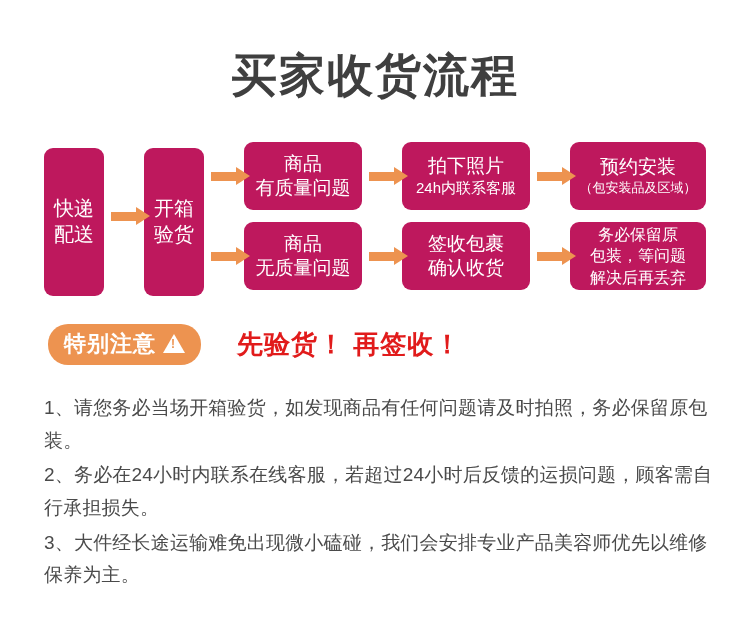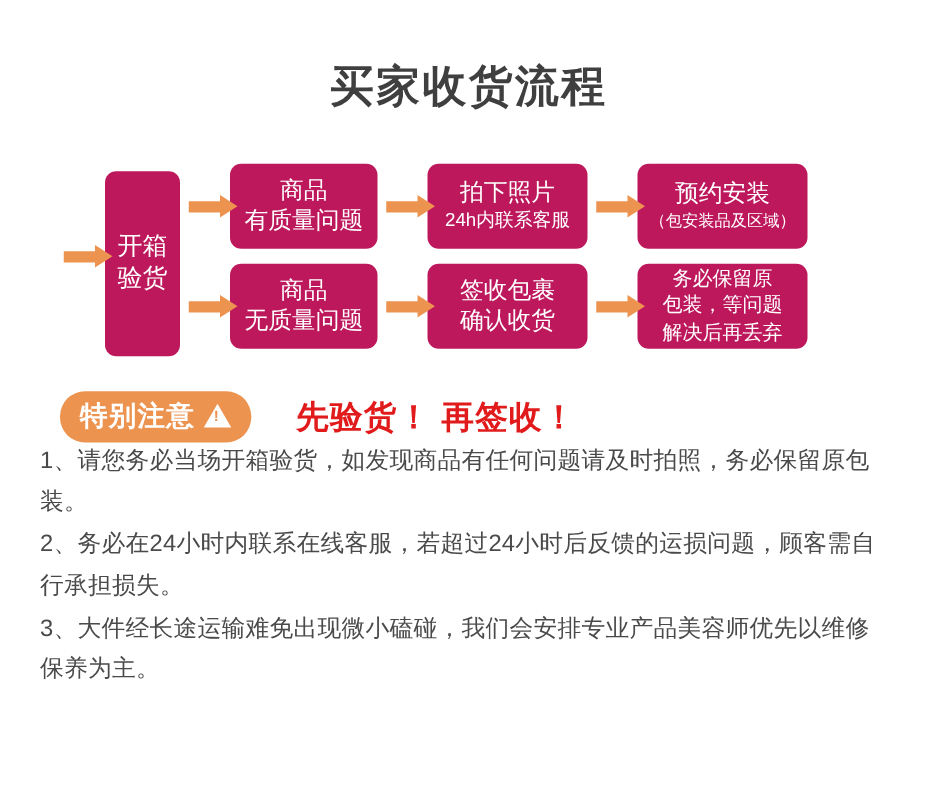--- a/index.html
+++ b/index.html
@@ -12,21 +12,21 @@
     height: 633px;
     font-family: "Liberation Sans", "DejaVu Sans", sans-serif;
     color: #3b3b3b;
     overflow: hidden;
     position: relative;
   }
 
   
   .page-title {
     text-align: center;
-    font-size: 35px;
+    font-size: 46px;
     font-weight: bold;
     color: #3f3f3f;
     letter-spacing: 2px;
     padding-top: 52px;
     line-height: 1;
     user-select: none;
   }
 
   
   .flow {
@@ -176,38 +176,44 @@
     margin-left: 36px;
     color: #e11b1b;
     font-size: 26px;
     font-weight: bold;
     letter-spacing: 1px;
     user-select: none;
   }
 
   
   .notes {
-    margin-top: 0;
-    padding: 0 36px 0 32px;
+    margin-top: 28px;
+    padding: 0 36px 0 44px;
   }
   .note {
     font-size: 19px;
     line-height: 1.72;
     color: #4a4a4a;
     margin: 0 0 2px 0;
     letter-spacing: 0.2px;
   }
 </style>
 </head>
 <body>
 
 <div class="page-title">买家收货流程</div>
 
 <div class="flow">
 
+  <div class="col-tall">
+    <div class="box box-tall">
+      <div>快递</div>
+      <div>配送</div>
+    </div>
+  </div>
 
   <div class="arrow-col">
     <span class="arrow"></span>
   </div>
 
   <div class="col-tall">
     <div class="box box-tall">
       <div>开箱</div>
       <div>验货</div>
     </div>

